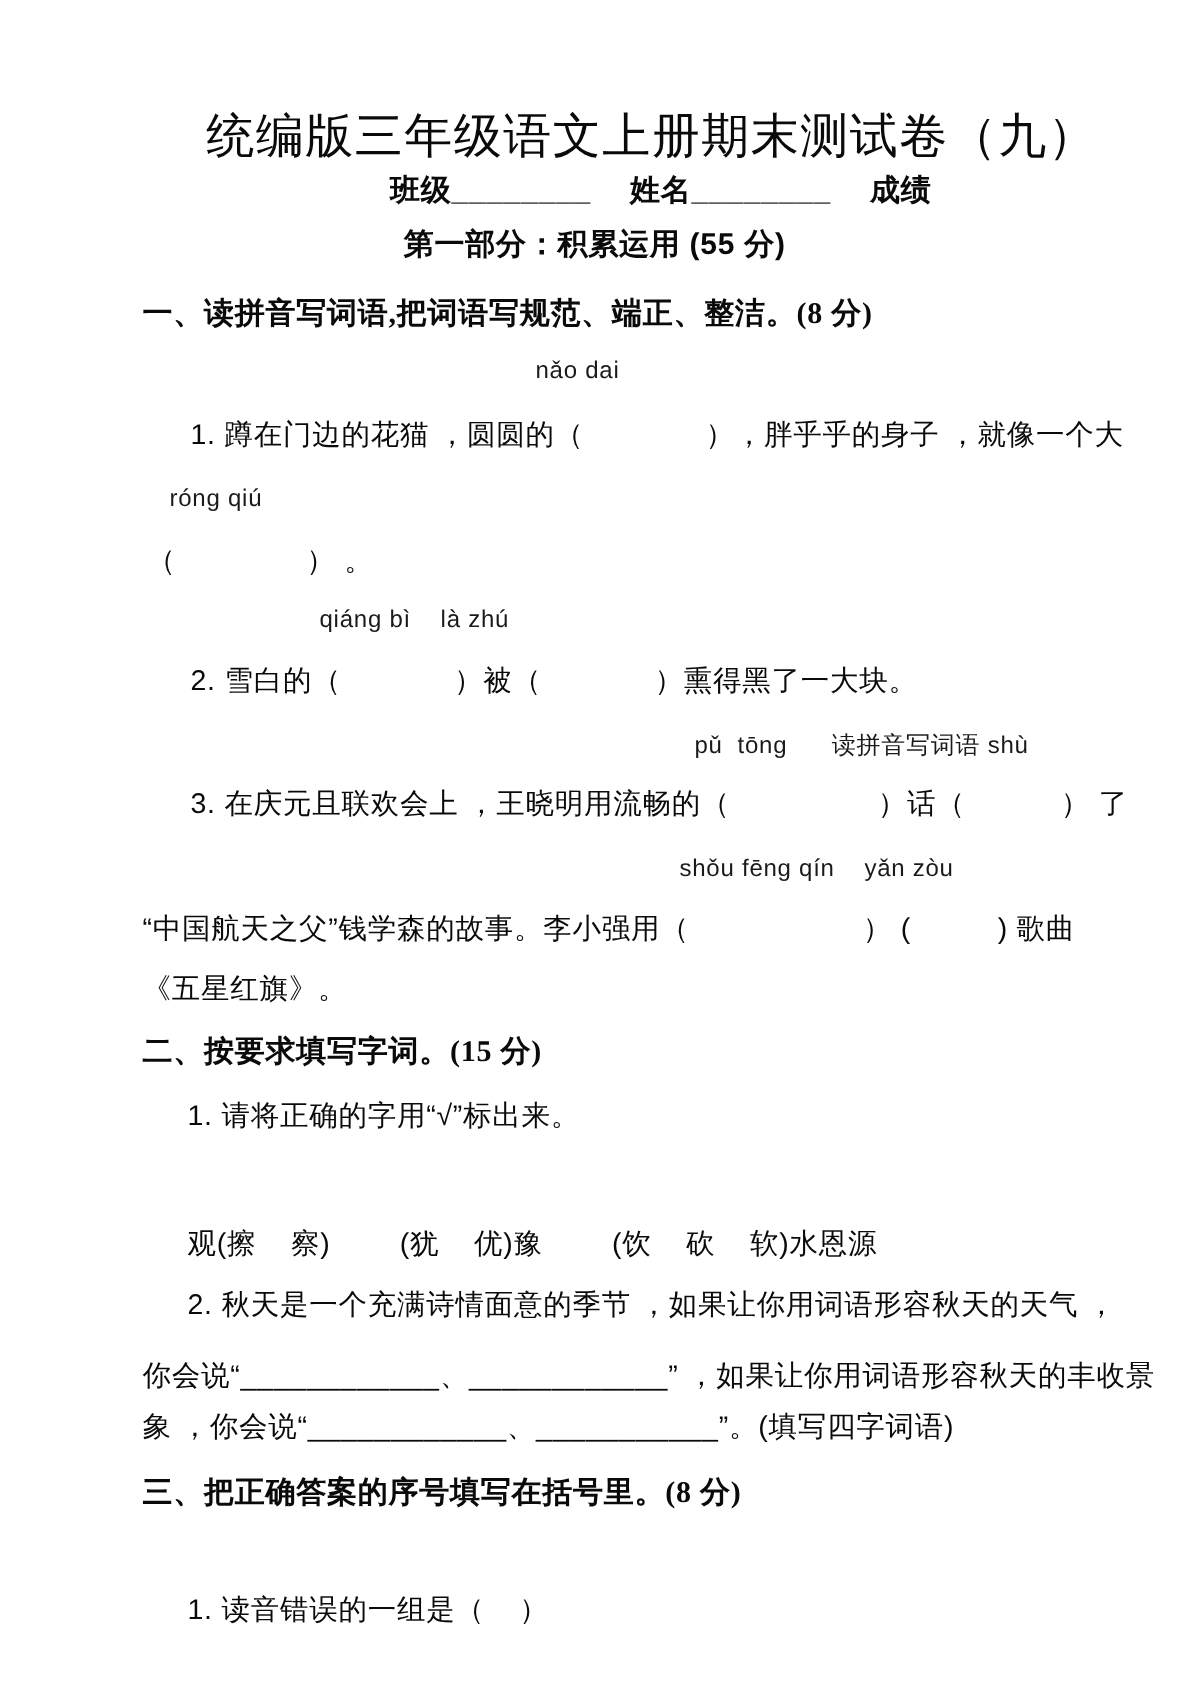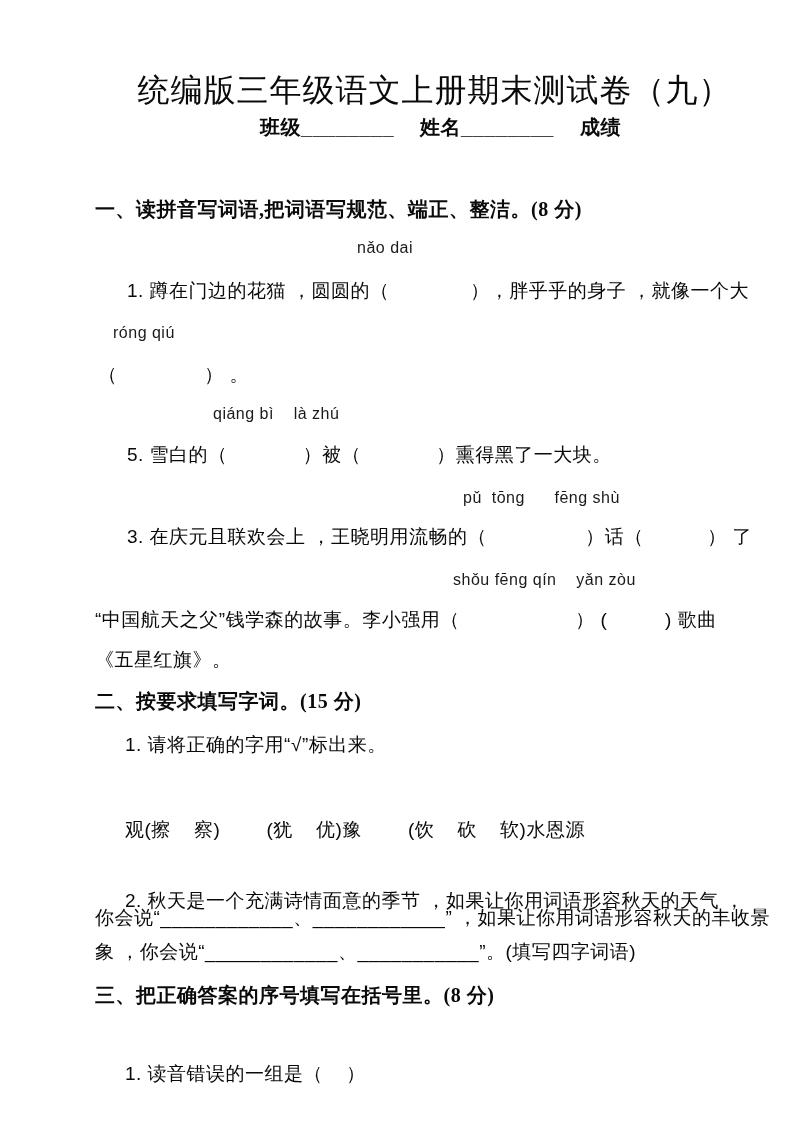--- a/index.html
+++ b/index.html
@@ -65,53 +65,54 @@
 </style>
 </head>
 <body>
 
 <div id="paper">
 
   <div class="line center title" style="top:72px">统编版三年级语文上册期末测试卷（九）</div>
 
   <div class="line center hdr" style="top:113px"><span>班级</span><span>________</span><span class="hgap"></span><span>姓名</span><span>________</span><span class="hgap"></span><span>成绩</span></div>
 
+  <div class="line center part" style="top:149px">第一部分：积累运用 (55 分)</div>
 
   <div class="line sec" style="top:195px; left:95px">一、读拼音写词语,把词语写规范、端正、整洁。(8 分)</div>
 
   <div class="line pinyin" style="top:237px; left:357px">nǎo dai</div>
 
   <div class="line" style="top:277px; left:127px">1. 蹲在门边的花猫 ，圆圆的（              ），胖乎乎的身子 ，就像一个大</div>
 
   <div class="line pinyin" style="top:322px; left:113px">róng qiú</div>
 
   <div class="line" style="top:361px; left:98px">（               ） 。</div>
 
   <div class="line pinyin" style="top:403px; left:213px">qiáng bì    là zhú</div>
 
-  <div class="line" style="top:441px; left:127px">5. 雪白的（             ）被（             ）熏得黑了一大块。</div>
+  <div class="line" style="top:441px; left:127px">2. 雪白的（             ）被（             ）熏得黑了一大块。</div>
 
-  <div class="line pinyin" style="top:487px; left:463px">pǔ  tōng      fēng shù</div>
+  <div class="line pinyin" style="top:487px; left:463px">pǔ  tōng      读拼音写词语 shù</div>
 
   <div class="line" style="top:523px; left:127px">3. 在庆元且联欢会上 ，王晓明用流畅的（                 ）话（           ） 了</div>
 
   <div class="line" style="top:606px; left:95px">“中国航天之父”钱学森的故事。李小强用（                    ） (          ) 歌曲</div>
 
   <div class="line pinyin" style="top:569px; left:453px">shǒu fēng qín    yǎn zòu</div>
 
   <div class="line" style="top:646px; left:95px">《五星红旗》。</div>
 
   <div class="line sec" style="top:687px; left:95px">二、按要求填写字词。(15 分)</div>
 
   <div class="line" style="top:731px; left:125px">1. 请将正确的字用“√”标出来。</div>
 
 
   <div class="line" style="top:816px; left:125px">观(擦    察)        (犹    优)豫        (饮    砍    软)水恩源</div>
 
-  <div class="line" style="top:887px; left:125px">2. 秋天是一个充满诗情面意的季节 ，如果让你用词语形容秋天的天气 ，</div>
+  <div class="line" style="top:857px; left:125px">2. 秋天是一个充满诗情面意的季节 ，如果让你用词语形容秋天的天气 ，</div>
 
   <div class="line" style="top:904px; left:95px">你会说“____________、____________” ，如果让你用词语形容秋天的丰收景</div>
 
   <div class="line" style="top:938px; left:95px">象 ，你会说“____________、___________”。(填写四字词语)</div>
 
   <div class="line sec" style="top:981px; left:95px">三、把正确答案的序号填写在括号里。(8 分)</div>
 
   <div class="line" style="top:1060px; left:125px">1. 读音错误的一组是（    ）</div>
 
 </div>

